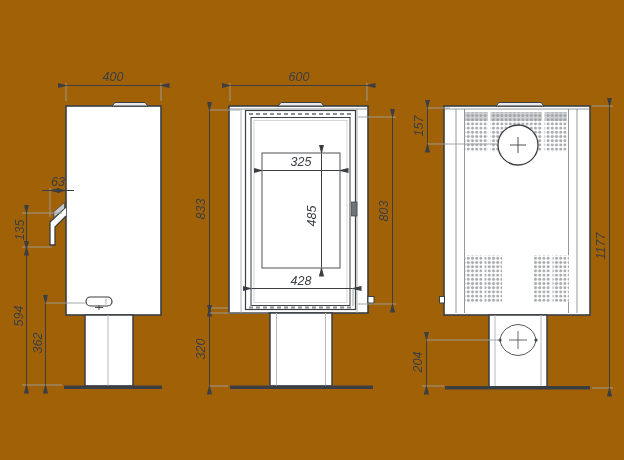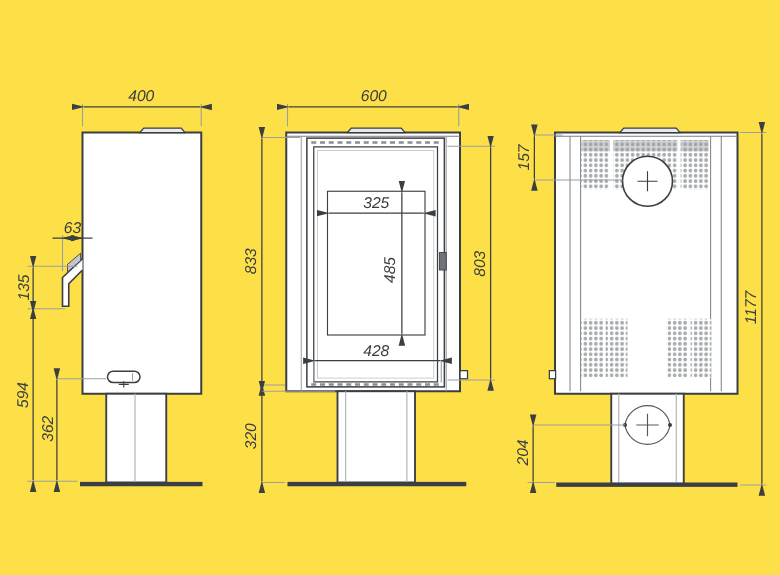--- a/index.html
+++ b/index.html
@@ -1,19 +1,19 @@
 <!DOCTYPE html>
 <html><head>
 <meta charset="utf-8">
 <style>
   html,body{margin:0;padding:0;background:#ffffff;}
   .stage{
     position:relative;
     width:624px;height:460px;
-    background:#fde047;
+    background:#a16207;
     font-family:"Liberation Sans", sans-serif;
     overflow:hidden;
   }
   svg{display:block;}
   text.dim{
     font-family:"Liberation Sans", sans-serif;
     font-style:italic;
     font-size:12.5px;
     fill:#3b3e42;
     text-anchor:middle;

